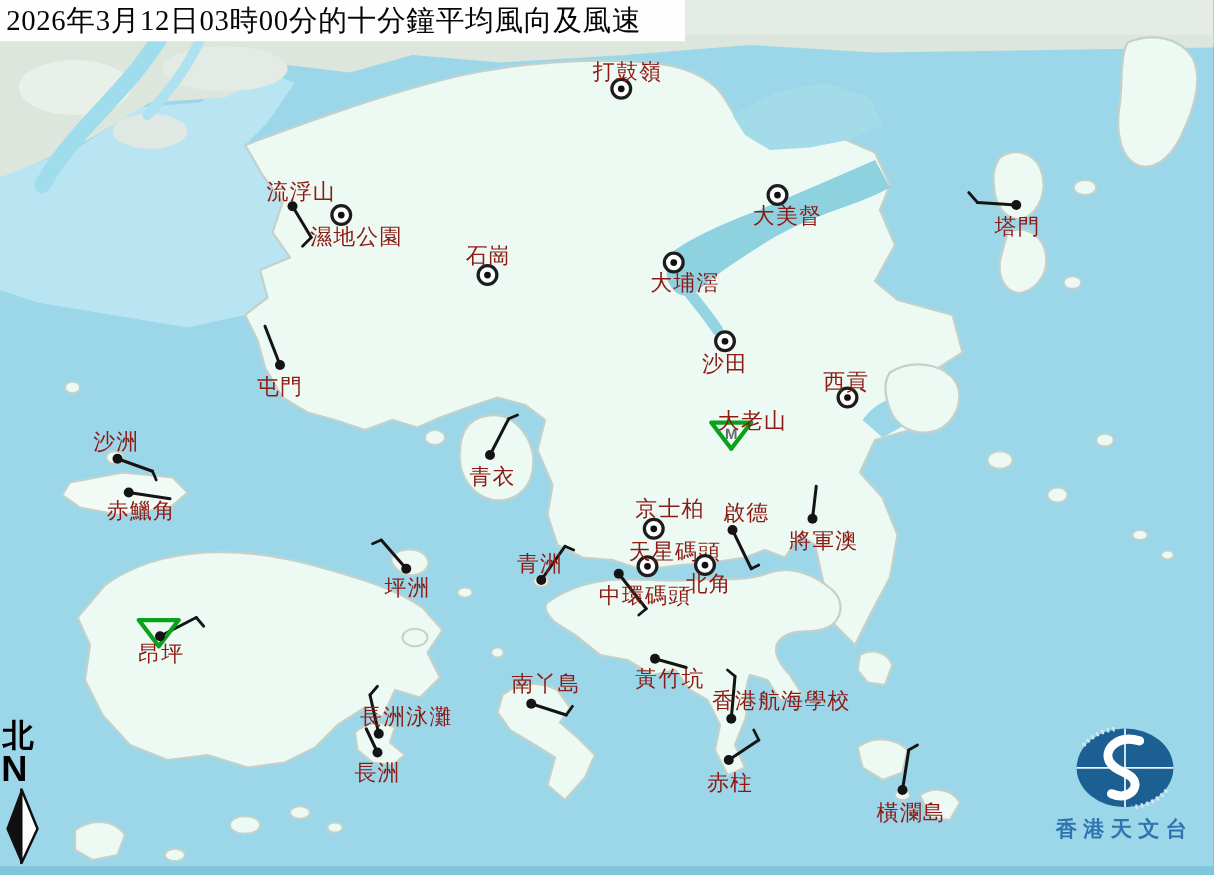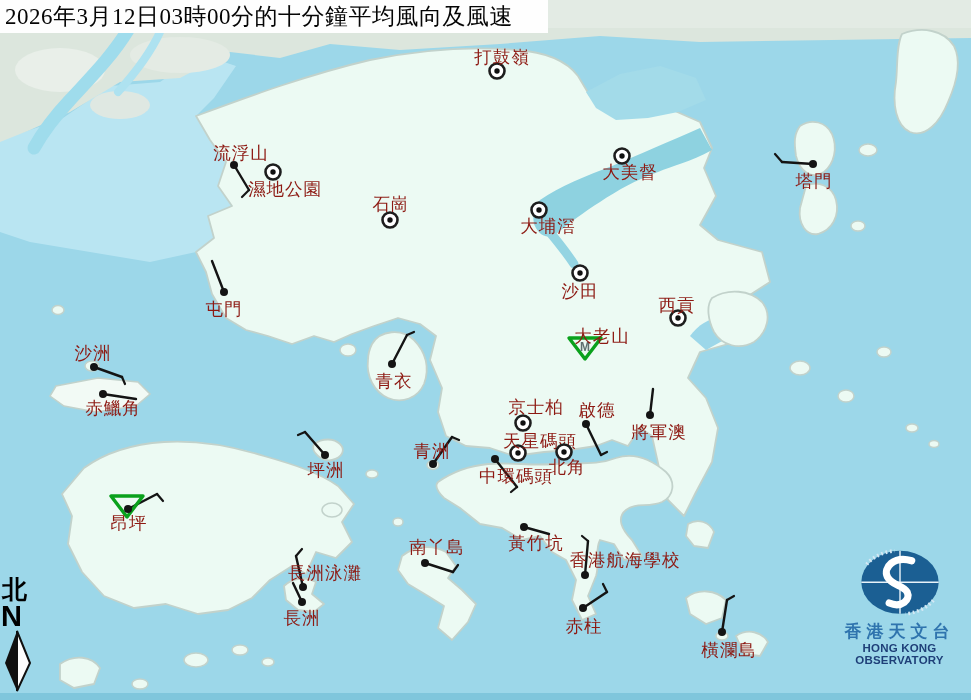--- a/index.html
+++ b/index.html
@@ -9,21 +9,21 @@
   .title-box{position:absolute;left:0;top:0;width:548px;height:33px;background:#fefefe;
              font-family:"Liberation Serif","DejaVu Serif",serif;font-size:23px;color:#050505;
              line-height:33px;padding-left:5px;box-sizing:border-box;white-space:nowrap;
              letter-spacing:0.5px;}
   .compass{position:absolute;left:0;top:577px;width:44px;}
   .compass-cn{font-family:"Liberation Serif","DejaVu Serif",serif;font-weight:700;font-size:25px;
               color:#000;line-height:1.05;margin-left:2px;}
   .compass-n{font-family:"Liberation Sans",sans-serif;font-weight:900;font-size:29px;color:#000;
              line-height:0.9;margin-left:1px;}
   .compass-arrow{display:block;margin-left:2px;margin-top:1px;}
-  .logo{position:absolute;left:828px;top:548px;width:143px;text-align:center;}
+  .logo{position:absolute;left:828px;top:580px;width:143px;text-align:center;}
   .logo svg{display:block;margin:0 auto;}
   .logo-cn{font-family:"Liberation Serif","DejaVu Serif",serif;font-weight:700;font-size:17px;
            color:#2f74ae;letter-spacing:5px;line-height:1.05;margin-top:1px;}
   .logo-en{font-family:"Liberation Sans",sans-serif;font-weight:700;font-size:11.5px;
            color:#1e3f78;letter-spacing:0.2px;margin-top:1px;}
   
   .shaft{stroke:#141414;stroke-width:2.4;stroke-linecap:round;}
   .tick{stroke-width:2.2;}
   .dot{fill:#141414;}
   .calm-outer{fill:#ffffff;stroke:#1d1d1d;stroke-width:2.6;}
@@ -280,16 +280,15 @@
   <div class="logo">
     <svg width="90" height="74" viewBox="0 0 100 82">
       <ellipse cx="50" cy="38" rx="43" ry="35" fill="#1b5f93"></ellipse>
       <path d="M13,18 A43,35 0 0 1 44,3" stroke="#d5e8f4" stroke-width="4" fill="none" stroke-dasharray="2,3"></path>
       <path d="M87,58 A43,35 0 0 1 56,73" stroke="#d5e8f4" stroke-width="4" fill="none" stroke-dasharray="2,3"></path>
       <line x1="7" y1="38" x2="93" y2="38" stroke="#e8f2f9" stroke-width="1.6"></line>
       <line x1="50" y1="3" x2="50" y2="73" stroke="#e8f2f9" stroke-width="1.6"></line>
       <path d="M63,14 C43,8 31,22 36,32 C41,42 54,41 58,49 C62,57 52,67 38,61" stroke="#ffffff" stroke-width="8" fill="none" stroke-linecap="round"></path>
     </svg>
     <div class="logo-cn">香港天文台</div>
-    <div class="logo-en">HONG KONG OBSERVATORY</div>
   </div>
 
 </div>
 
 </body></html>

